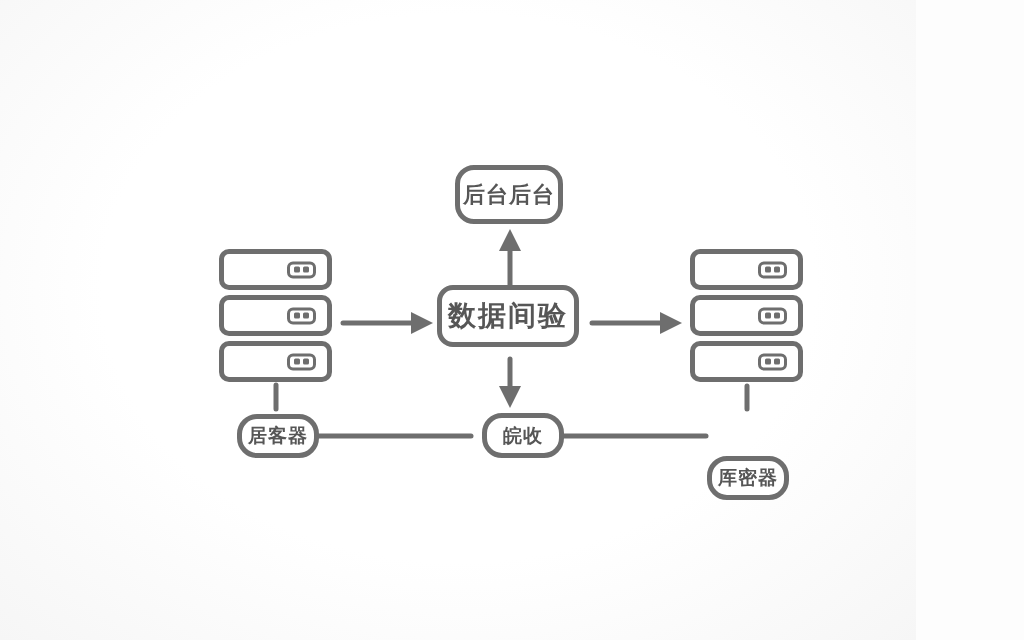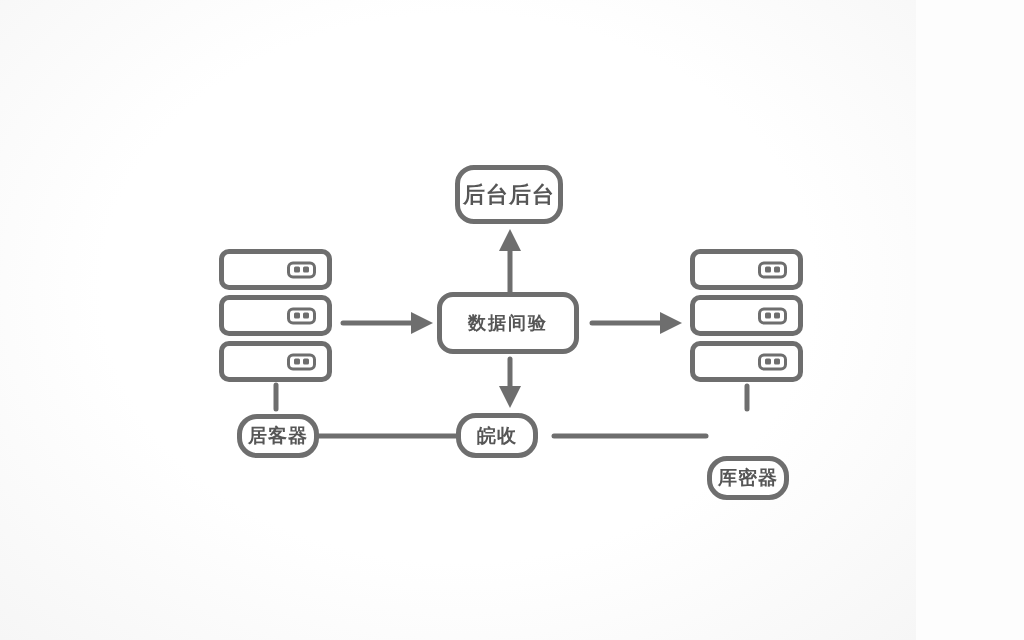--- a/index.html
+++ b/index.html
@@ -33,24 +33,24 @@
     position:absolute;
     border:5px solid var(--stroke);
     background:#fff;
     display:flex;align-items:center;justify-content:center;
     color:var(--text);
     font-weight:600;
     letter-spacing:1px;
     white-space:nowrap;
   }
   .node-top{left:455px;top:165px;width:108px;height:59px;border-radius:19px;font-size:22px;}
-  .node-center{left:437px;top:292px;width:142px;height:62px;border-radius:16px;font-size:18px;letter-spacing:2px;}
+  .node-center{left:437px;top:285px;width:142px;height:62px;border-radius:16px;font-size:28px;letter-spacing:2px;}
   .node-small{border-radius:20px;font-size:19px;}
   .node-bl{left:237px;top:414px;width:82px;height:44px;}
-  .node-bc{left:456px;top:413px;width:82px;height:45px;}
+  .node-bc{left:482px;top:413px;width:82px;height:45px;}
   .node-br{left:707px;top:414px;width:82px;height:44px;margin-top:42px;}
   .stack{
     position:absolute;width:113px;
     display:flex;flex-direction:column;gap:5px;
   }
   .stack-left{left:219px;top:249px;}
   .stack-right{left:690px;top:249px;}
   .server-unit{
     position:relative;
     height:41px;width:113px;

